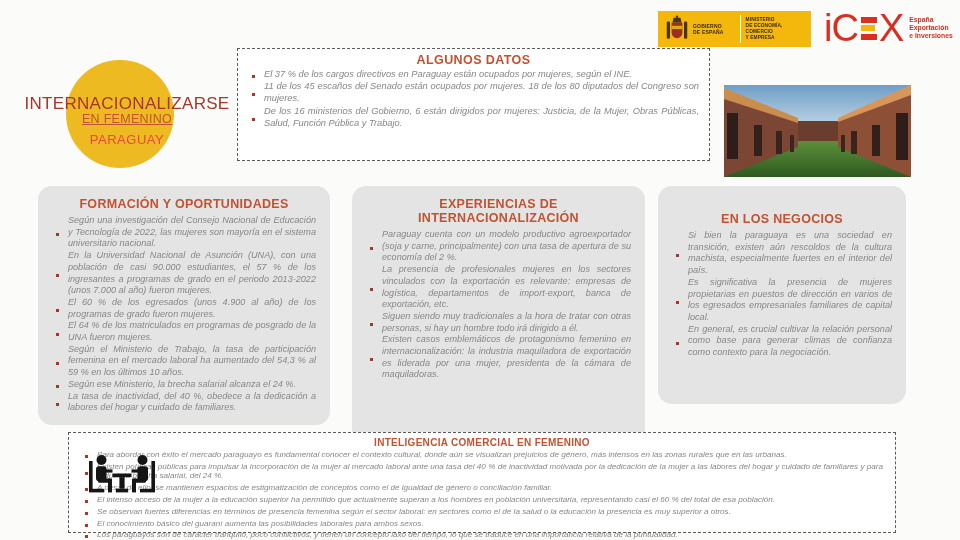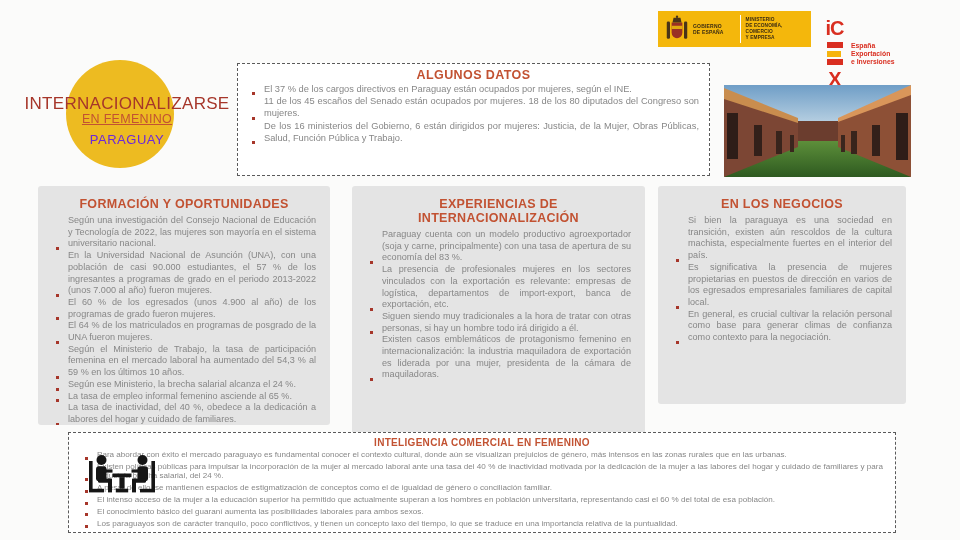--- a/index.html
+++ b/index.html
@@ -23,21 +23,21 @@
     font-size:5px;font-weight:bold;line-height:6px;color:#3a2b12;letter-spacing:.2px;
   }
   .gov-divider{width:1px;height:28px;background:#fff;margin:0 5px;flex:0 0 auto;}
   .gov-ministry{
     font-size:4.8px;font-weight:bold;line-height:5.8px;color:#3a2b12;letter-spacing:.1px;
     width:66px;
   }
   .icex{left:824px;top:14px;display:flex;align-items:center;}
   .icex-letters{
     display:flex;align-items:center;color:var(--icex_red,#d92e20);
-    font-weight:bold;font-size:20px;letter-spacing:-1px;line-height:28px;flex-direction:column;
+    font-weight:normal;font-size:38px;letter-spacing:-1px;line-height:28px;
   }
   .icex-ebars{display:flex;flex-direction:column;gap:2.5px;width:16px;margin:0 2px 0 3px;}
   .icex-ebars .bar{height:6px;width:16px;background:var(--icex_red,#d92e20);}
   .icex-ebars .bar.mid{background:var(--flag_yellow,#f6b40e);width:14px;}
   .icex-tag{
     margin-left:6px;color:var(--icex_red,#d92e20);
     font-size:6.8px;line-height:8px;font-weight:bold;
   }
 
   
@@ -49,65 +49,65 @@
     left:14px;top:94px;width:226px;text-align:center;
     font-size:17px;font-weight:normal;letter-spacing:.3px;
     color:var(--title_red,#a6362a);
   }
   .title-l2{
     left:14px;top:112px;width:226px;text-align:center;
     font-size:12.5px;color:var(--heading_orange,#c25232);letter-spacing:.3px;text-decoration:underline;
   }
   .title-l3{
     left:14px;top:132px;width:226px;text-align:center;
-    font-size:13px;color:#6d28d9;letter-spacing:.5px;
+    font-size:13px;color:#ef4444;letter-spacing:.5px;
   }
 
   
   .dash-box{background:#fff;border:1px dashed #5a5a5a;box-sizing:border-box;}
-  .datos-box{left:237px;top:63px;width:473px;height:113px;padding:3px 10px;}
+  .datos-box{left:237px;top:48px;width:473px;height:113px;padding:3px 10px;}
   .datos-title{
     text-align:center;font-size:12.5px;font-weight:bold;
     color:var(--heading_orange,#c25232);letter-spacing:.4px;margin:1px 0 1px;
   }
 
   
   ul.bullets{list-style:none;margin:0;padding:0;}
-  li.b-item{display:flex;align-items:flex-end;}
+  li.b-item{display:flex;align-items:center;font-style:italic;}
   .bm{
     flex:0 0 9px;height:3px;margin:4.5px 5px 0 2px;position:relative;
   }
   .bm::after{
     content:"";position:absolute;left:2px;top:0;width:3px;height:3px;
     background:var(--bullet_red,#a6362a);
   }
   .bt{
     flex:1;color:var(--body_gray,#878787);
     font-size:9.2px;line-height:11.8px;text-align:justify;
   }
   .datos-box .bt{font-size:9.3px;line-height:12.2px;}
 
   
   .photo{left:724px;top:85px;width:187px;height:92px;overflow:hidden;}
   .photo svg{display:block;}
 
   
   .gray-box{
-    background:var(--box_gray,#e4e4e4);border-radius:3px;
+    background:var(--box_gray,#e4e4e4);border-radius:14px;
     box-sizing:border-box;padding:10px 14px 11px;overflow:hidden;
   }
   .box1{left:38px;top:186px;width:292px;height:239px;}
   .box2{left:352px;top:186px;width:293px;height:257px;}
   .box3{left:658px;top:186px;width:248px;height:218px;}
   .sec-title{
     margin:1px 0 4px;text-align:center;
     font-size:12.5px;font-weight:bold;letter-spacing:.3px;
     color:var(--heading_orange,#c25232);
   }
-  .box3 .sec-title{margin-top:1px;}
+  .box3 .sec-title{margin-top:16px;}
   .gray-box .bt{font-size:9.1px;line-height:11.7px;}
 
   
   .intel-box{left:68px;top:432px;width:828px;height:101px;padding:3px 12px 0;}
   .intel-title{
     text-align:center;font-size:10px;font-weight:bold;letter-spacing:.3px;
     color:var(--heading_orange,#c25232);margin:1px 0 2px;
   }
   .intel-icon{left:16px;top:17px;width:74px;height:54px;}
   .intel-list{margin-left:72px;margin-right:4px;}
@@ -241,39 +241,35 @@
       <li class="b-item">
         <span class="bm"></span>
         <span class="bt">Según el Ministerio de Trabajo, la tasa de participación femenina en el mercado laboral ha aumentado del 54,3 % al 59 % en los últimos 10 años.</span>
       </li>
 
       <li class="b-item">
         <span class="bm"></span>
         <span class="bt">Según ese Ministerio, la brecha salarial alcanza el 24 %.</span>
       </li>
 
-      <li class="b-item">
-        <span class="bm"></span>
-        <span class="bt">La tasa de empleo informal femenino asciende al 65 %.</span>
-      </li>
 
       <li class="b-item">
         <span class="bm"></span>
         <span class="bt">La tasa de inactividad, del 40 %, obedece a la dedicación a labores del hogar y cuidado de familiares.</span>
       </li>
     </ul>
 </section>
 
 <section class="abs gray-box box2">
   <h2 class="sec-title">EXPERIENCIAS DE INTERNACIONALIZACIÓN</h2>
   <ul class="bullets">
 
       <li class="b-item">
         <span class="bm"></span>
-        <span class="bt">Paraguay cuenta con un modelo productivo agroexportador (soja y carne, principalmente) con una tasa de apertura de su economía del 83 %.</span>
+        <span class="bt">Paraguay cuenta con un modelo productivo agroexportador (soja y carne, principalmente) con una tasa de apertura de su economía del 2 %.</span>
       </li>
 
       <li class="b-item">
         <span class="bm"></span>
         <span class="bt">La presencia de profesionales mujeres en los sectores vinculados con la exportación es relevante: empresas de logística, departamentos de import-export, banca de exportación, etc.</span>
       </li>
 
       <li class="b-item">
         <span class="bm"></span>
         <span class="bt">Siguen siendo muy tradicionales a la hora de tratar con otras personas, si hay un hombre todo irá dirigido a él.</span>
@@ -342,20 +338,24 @@
       <li class="b-item">
         <span class="bm"></span>
         <span class="bt">A pesar de ello, se mantienen espacios de estigmatización de conceptos como el de igualdad de género o conciliación familiar.</span>
       </li>
 
       <li class="b-item">
         <span class="bm"></span>
         <span class="bt">El intenso acceso de la mujer a la educación superior ha permitido que actualmente superan a los hombres en población universitaria, representando casi el 60 % del total de esa población.</span>
       </li>
 
+      <li class="b-item">
+        <span class="bm"></span>
+        <span class="bt">Se observan fuertes diferencias en términos de presencia femenina según el sector laboral: en sectores como el de la salud o la educación la presencia es muy superior a otros.</span>
+      </li>
 
       <li class="b-item">
         <span class="bm"></span>
         <span class="bt">El conocimiento básico del guaraní aumenta las posibilidades laborales para ambos sexos.</span>
       </li>
 
       <li class="b-item">
         <span class="bm"></span>
         <span class="bt">Los paraguayos son de carácter tranquilo, poco conflictivos, y tienen un concepto laxo del tiempo, lo que se traduce en una importancia relativa de la puntualidad.</span>
       </li>

